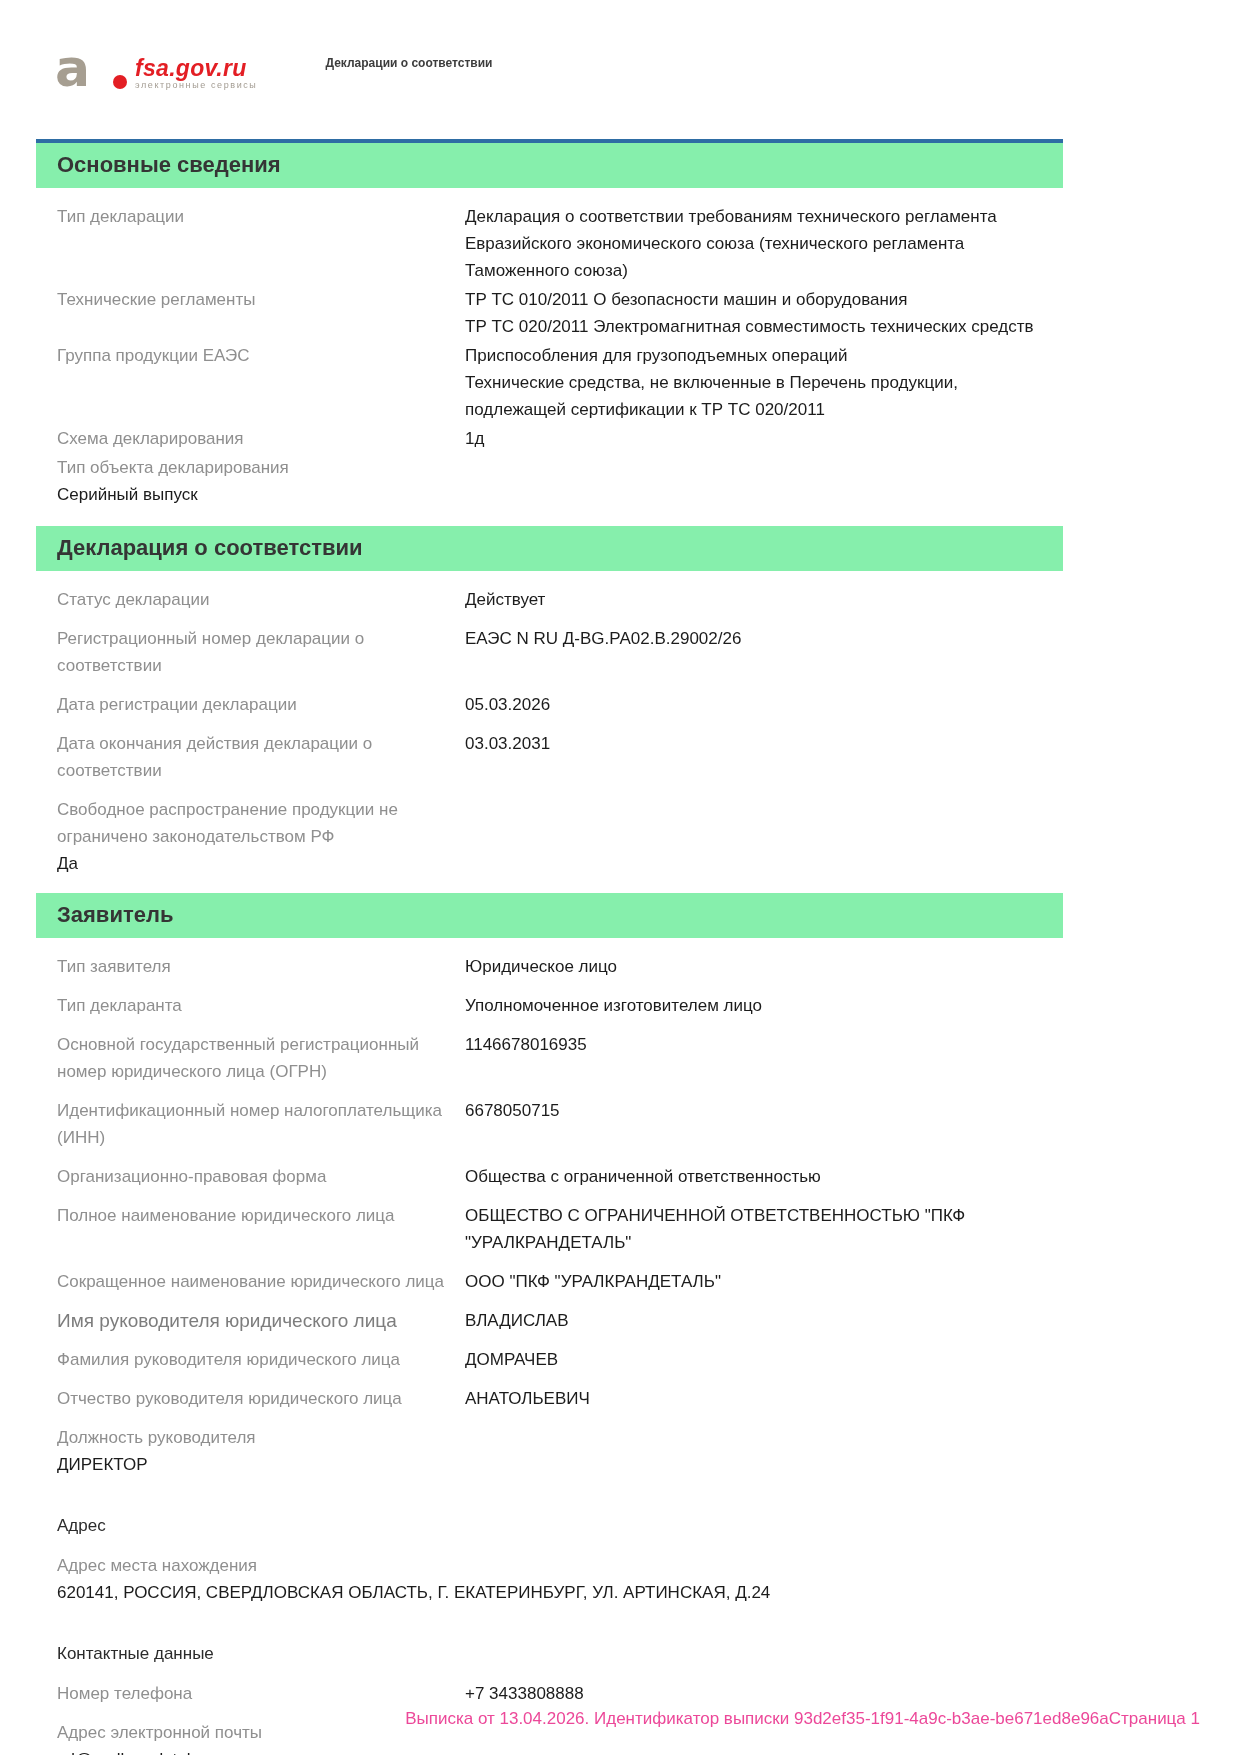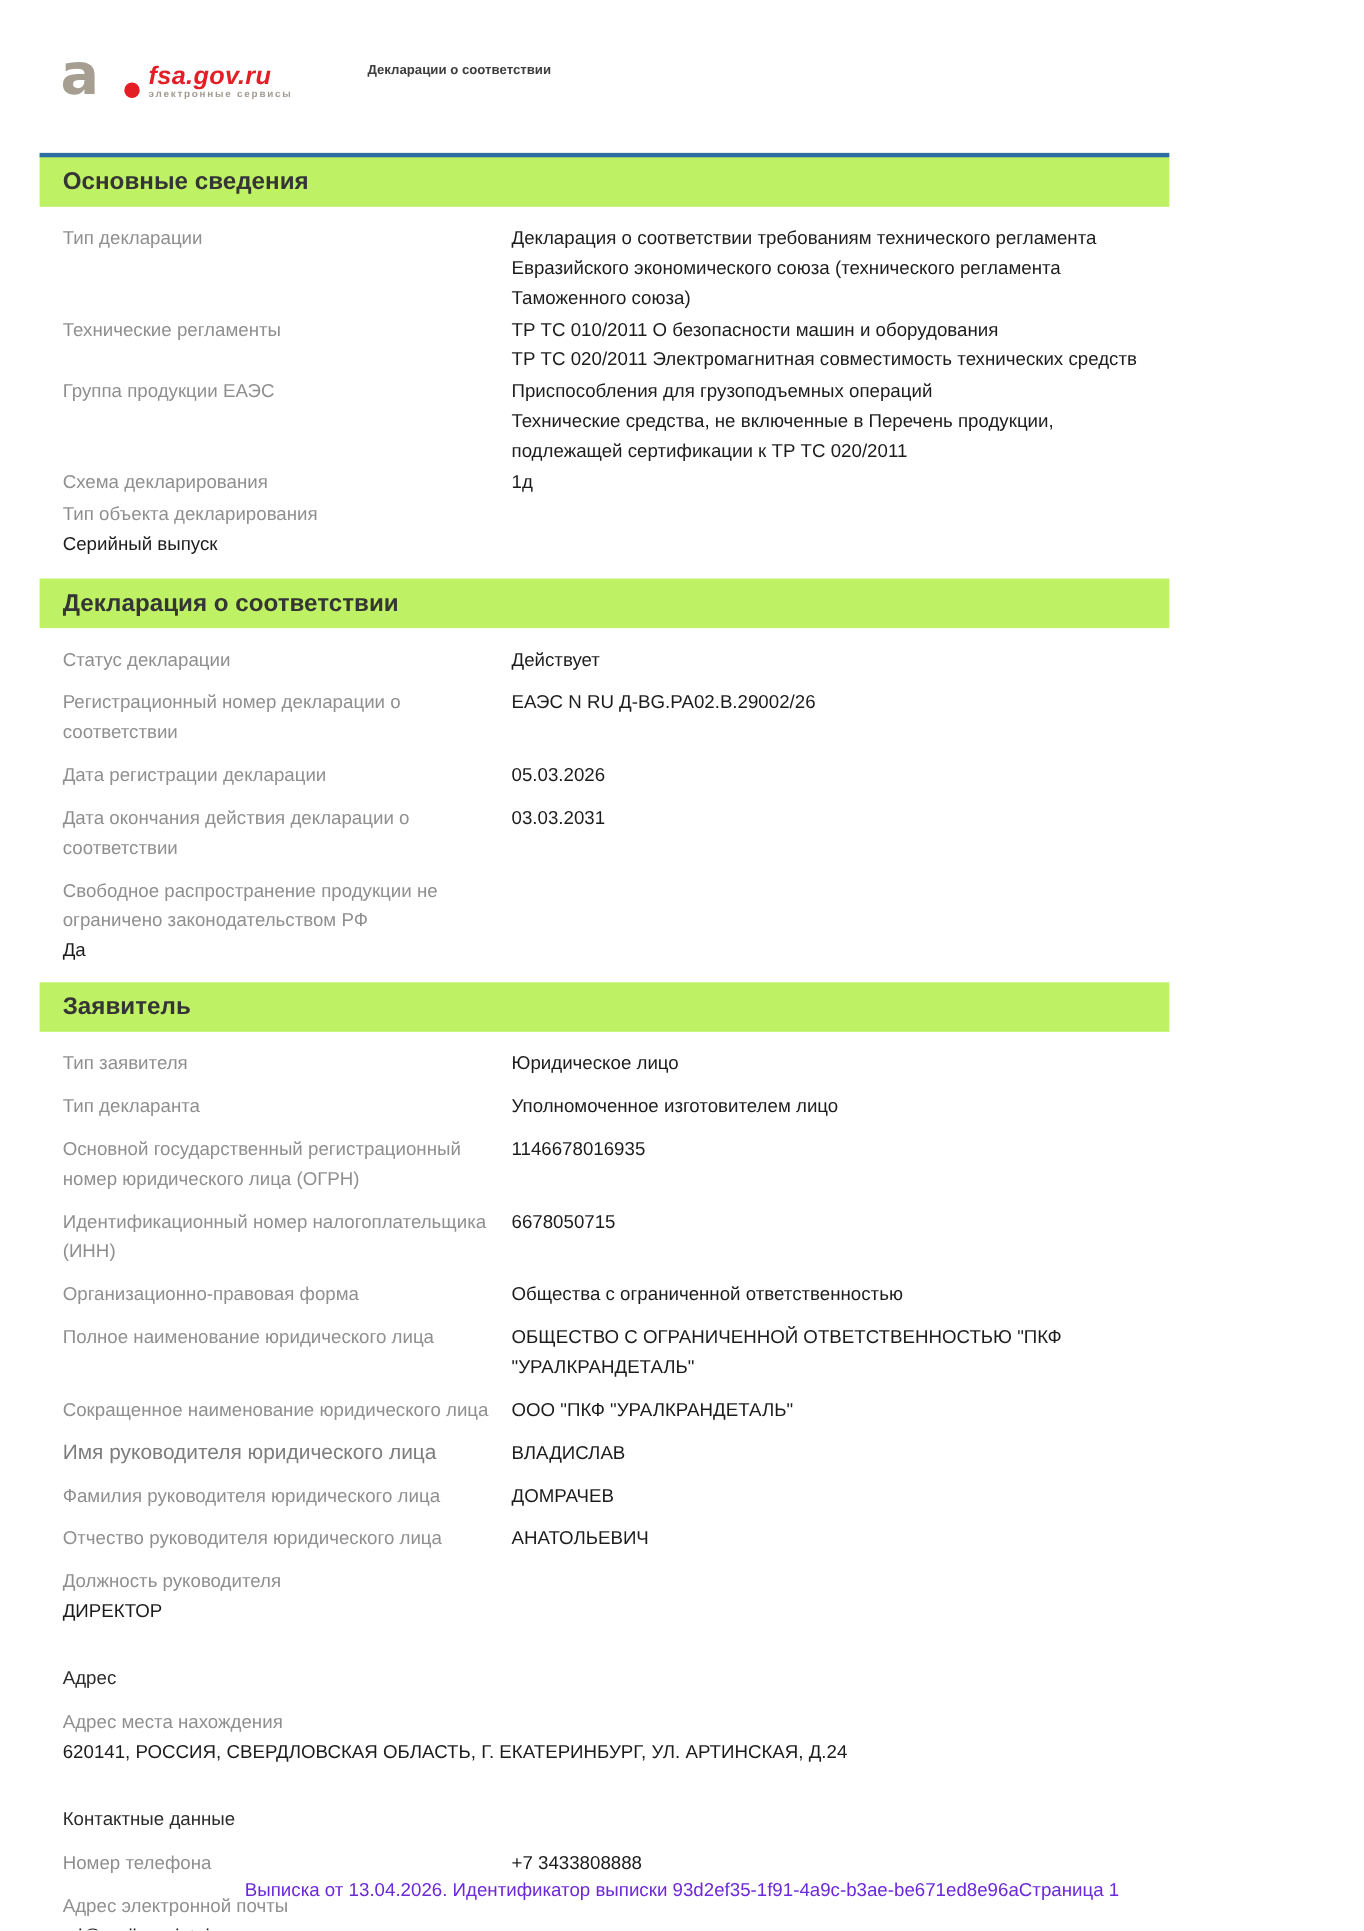--- a/index.html
+++ b/index.html
@@ -26,30 +26,30 @@
   .logo-dot{
     position:absolute;right:-14px;bottom:1px;
     width:14px;height:14px;border-radius:50%;
     background:#e31e24;
   }
   .logo-text{padding-left:22px;padding-bottom:0;}
   .logo-site{
     color:#e31e24;font-weight:bold;font-size:23px;line-height:17px;letter-spacing:.3px;font-style:italic;
   }
   .logo-tagline{
-    color:#a39c92;font-size:9px;letter-spacing:1.6px;margin-top:3px;text-transform:lowercase;font-weight:bold;
+    color:#a39c92;font-size:9px;letter-spacing:1.6px;margin-top:3px;text-transform:lowercase;
   }
   .page-title{
     margin:10px 0 0 68px;
     font-size:12px;font-weight:bold;color:#3d3d3d;
   }
   
   .main{margin-left:36px;width:1027px;}
   .section-header{
-    background:#bef264;
+    background:#86efac;
     padding:9px 20px 10px 21px;
     font-size:22px;font-weight:bold;color:#353535;
     box-sizing:border-box;
   }
   .section-header.first{border-top:4px solid #2e6da4;margin-top:17px;}
   .rows{padding:15px 0 16px 21px;}
   .row{display:flex;margin-bottom:12px;}
   .rows.tight .row{margin-bottom:2px;}
   .row:last-child{margin-bottom:0;flex-direction:column;}
   .label{
@@ -61,22 +61,22 @@
     flex:1;color:#1c1c1c;font-size:17px;line-height:27px;
     white-space:pre-line;
   }
   .subhead{
     margin:20px 0 14px 21px;
     font-size:17px;font-weight:normal;color:#2b2b2b;line-height:24px;
   }
   
   .footer{
     position:absolute;left:40px;right:40px;bottom:26px;
-    display:flex;justify-content:center;
-    font-size:17px;color:#6d28d9;
+    display:flex;justify-content:flex-end;
+    font-size:17px;color:#ec4899;
   }
 </style>
 </head>
 <body>
 
 <div class="page">
 
   <div class="header">
     <div class="logo">
       <div class="logo-glyph-wrap">

